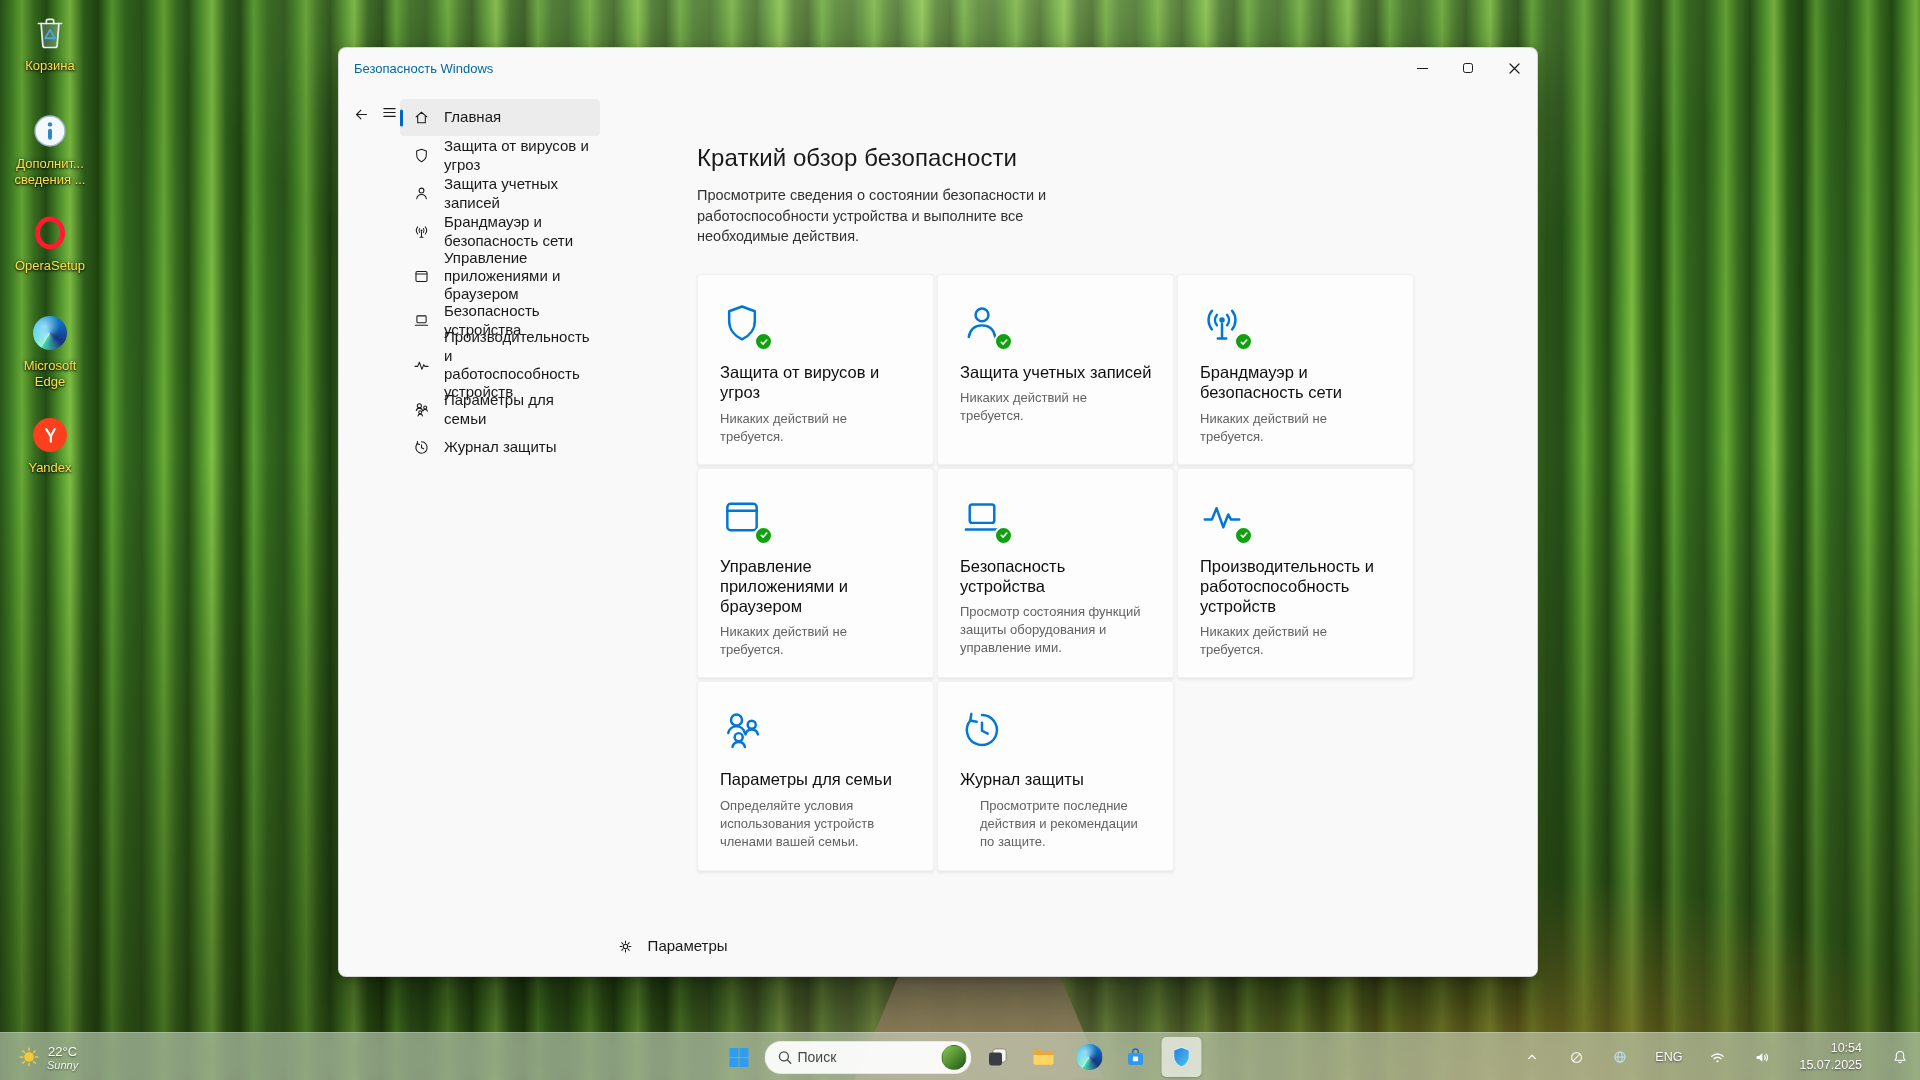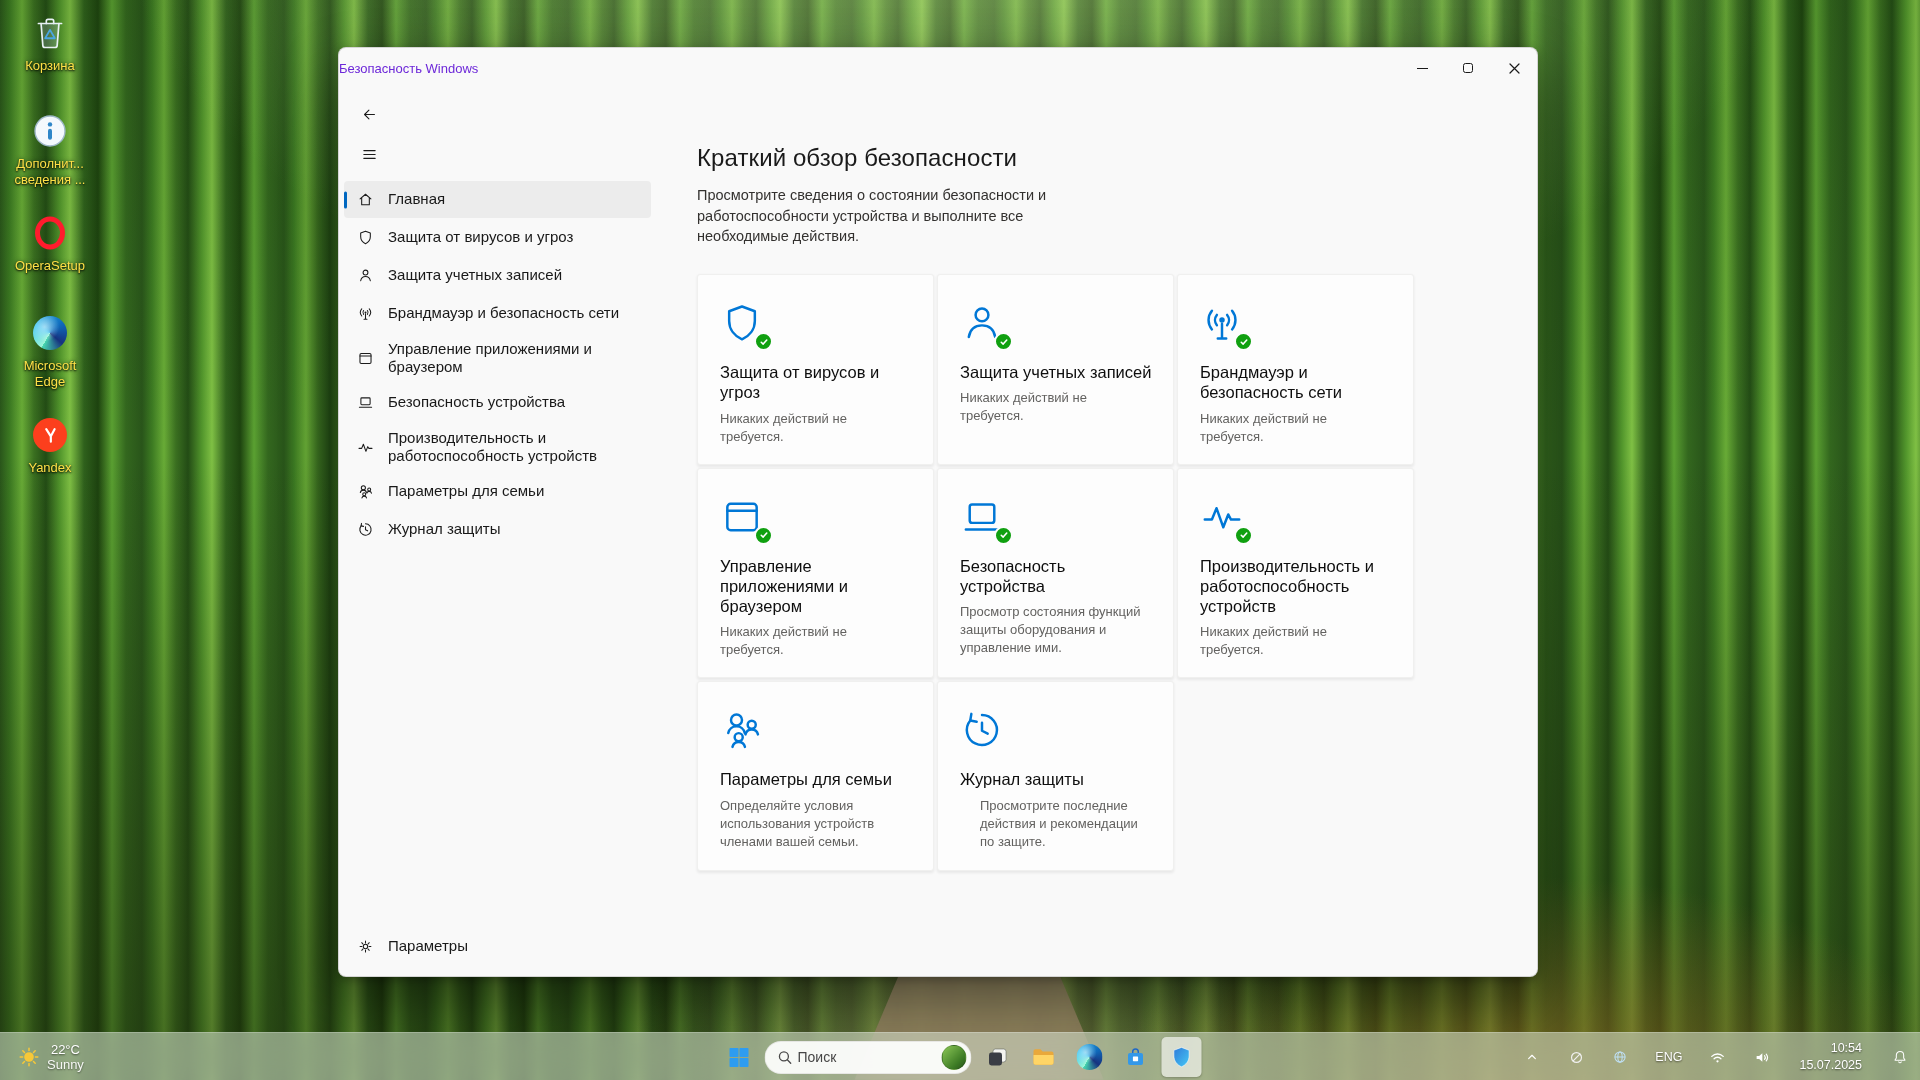--- a/index.html
+++ b/index.html
@@ -36,30 +36,30 @@
   .edge-ball.sm { width:26px; height:26px; }
   .ya-ball { width:34px; height:34px; border-radius:50%; background:#fc3f1d; display:grid; place-items:center; }
 
   
   .window { position:absolute; left:338px; top:47px; width:1200px; height:930px;
     background:#f9f9f9; border-radius:8px; overflow:hidden;
     border:1px solid rgba(0,0,0,0.14);
     box-shadow:0 22px 55px rgba(0,0,0,0.45), 0 3px 10px rgba(0,0,0,0.25);
     display:flex; flex-direction:column; }
   .titlebar { height:40px; flex:0 0 auto; display:flex; align-items:center; }
-  .titlebar-title { font-size:13px; color:#6d28d9; }
+  .titlebar-title { font-size:13px; color:#0369a1; padding-left:15px; }
   .caption-buttons { margin-left:auto; display:flex; height:100%; }
   .caption-btn { width:46px; height:100%; display:flex; align-items:center; justify-content:center; }
   .glyph-min { width:11px; height:1px; background:#1a1a1a; display:block; }
   .glyph-max { width:10px; height:10px; border:1.2px solid #1a1a1a; border-radius:2.5px; display:block; }
 
   .win-body { flex:1; display:flex; min-height:0; }
 
   
-  .sidebar { width:317px; flex:0 0 auto; display:flex; flex-direction:column; position:relative; padding:0 3px; }
+  .sidebar { width:317px; flex:0 0 auto; display:flex; position:relative; padding:0 3px; }
   .icon-btn { width:32px; height:32px; display:grid; place-items:center; border-radius:4px; margin-left:11px; }
   .icon-btn.back { margin-top:10px; }
   .icon-btn.menu { margin-top:8px; }
   .nav { margin-top:10px; }
   .nav-item { display:flex; align-items:center; gap:14px; padding:0 10px 0 13px; margin:1px 2px;
     border-radius:4px; position:relative; font-size:15px; color:#191919; height:37px; }
   .nav-item.two-line { height:50px; }
   .nav-item.selected { background:#ececec; }
   .nav-item.selected::before { content:''; position:absolute; left:0; top:50%; transform:translateY(-50%);
     width:3px; height:17px; border-radius:2px; background:var(--accent,#0067C0); }
@@ -86,21 +86,21 @@
   .card--narrow-desc .card-desc { max-width:172px;margin-left:20px; }
 
   
   .taskbar { position:absolute; left:0; right:0; bottom:0; height:48px;
     background:rgba(222,233,219,0.52); backdrop-filter:blur(24px);
     border-top:1px solid rgba(255,255,255,0.22); }
   .tb-text { color:#fff; text-shadow:0 1px 2px rgba(0,0,0,0.55);text-align:center; }
   .tb-left { position:absolute; left:8px; top:0; height:48px; display:flex; align-items:center; gap:7px;
     padding:0 10px; border-radius:6px; }
   .weather-text div:first-child { font-size:13px; }
-  .weather-text div:last-child { font-size:13px; opacity:0.92; }
+  .weather-text div:last-child { font-size:11px; opacity:0.92;font-style:italic; }
   .tb-center { position:absolute; left:50%; top:0; transform:translateX(-50%); height:48px;
     display:flex; align-items:center; gap:6px; }
   .tb-btn { width:40px; height:40px; border-radius:5px; display:grid; place-items:center; }
   .tb-btn.active { background:rgba(255,255,255,0.62); box-shadow:0 1px 2px rgba(0,0,0,0.18); }
   .search-pill { width:207px; height:33px; border-radius:17px; background:rgba(255,255,255,0.92);
     border:1px solid rgba(0,0,0,0.07); display:flex; align-items:center; gap:4px; padding:0 4px 0 11px; }
   .search-pill span { font-size:14px; color:#464646; }
   .search-thumb { width:25px; height:25px; border-radius:50%; margin-left:auto;
     background:linear-gradient(135deg,#8cc857,#3c7a24 70%,#27511a); border:1px solid rgba(0,0,0,0.12); }
   .folder-ico, .start-ico { display:block; }

